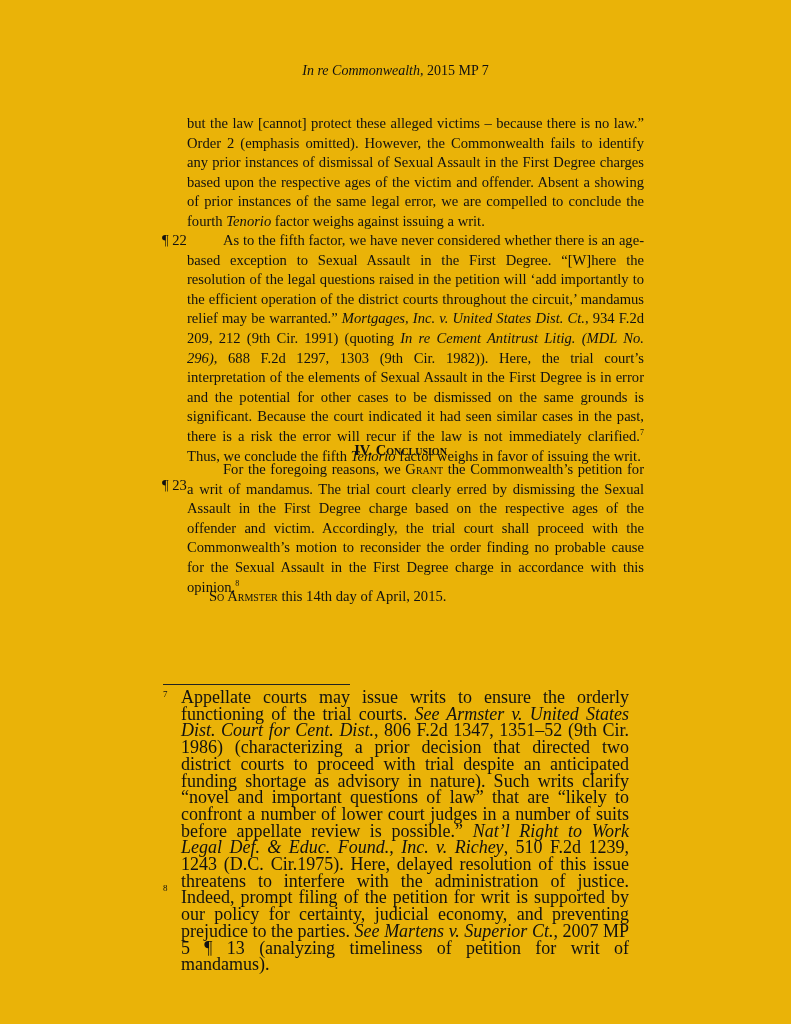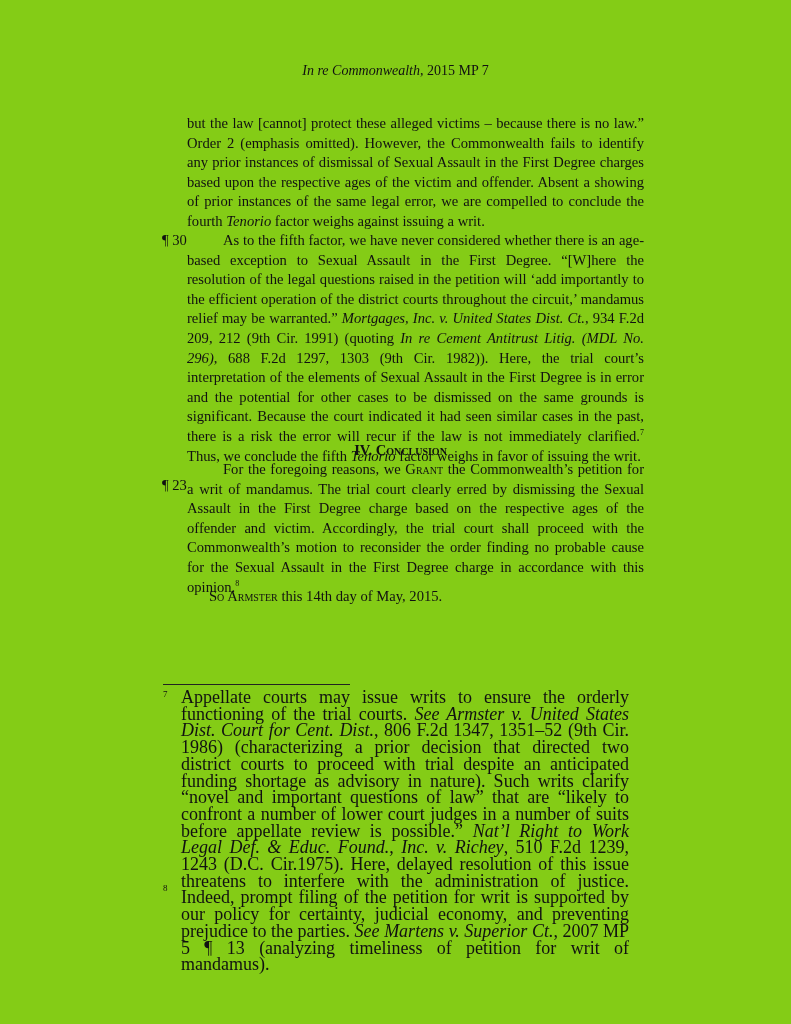--- a/index.html
+++ b/index.html
@@ -1,18 +1,18 @@
 <!DOCTYPE html>
 <html><head>
 <meta charset="utf-8">
 <style>
   html, body { margin: 0; padding: 0; background: #ffffff; }
   body { width: 791px; height: 1024px; position: relative; overflow: hidden;
          font-family: "Liberation Serif", serif; color: #111; }
-  .page { position: absolute; left: 0; top: 0; width: 791px; height: 1024px; background: #84cc16; }
+  .page { position: absolute; left: 0; top: 0; width: 791px; height: 1024px; background: #eab308; }
   .running-head { position: absolute; top: 62px; left: 0; width: 791px; text-align: center;
                   font-size: 14px; line-height: 18px; }
   .body-text { position: absolute; left: 187px; width: 457px; font-size: 14.6px;
                line-height: 19.6px; text-align: justify; }
   .para-num { position: absolute; left: 162px; font-size: 14.6px; line-height: 19.6px; }
   .heading { position: absolute; left: 172px; width: 457px; text-align: center; font-weight: bold;
              font-size: 14.6px; line-height: 19.6px; }
   .sc { font-variant: small-caps; }
   sup { font-size: 8px; line-height: 0; vertical-align: 6px; }
   .order-line { position: absolute; left: 209px; top: 587px; font-size: 14.6px; line-height: 19.6px; }
@@ -25,29 +25,29 @@
 </style>
 </head>
 <body>
 
 <div class="page">
 
   <div class="running-head"><i>In re Commonwealth</i><span>, 2015 MP 7</span></div>
 
   <div class="body-text" style="top:114px;"><span>but the law [cannot] protect these alleged victims – because there is no law.” Order 2 (emphasis omitted). However, the Commonwealth fails to identify any prior instances of dismissal of Sexual Assault in the First Degree charges based upon the respective ages of the victim and offender. Absent a showing of prior instances of the same legal error, we are compelled to conclude the fourth </span><i>Tenorio</i><span> factor weighs against issuing a writ.</span></div>
 
-  <div class="para-num" style="top:231px;">¶ 30</div>
+  <div class="para-num" style="top:231px;">¶ 22</div>
   <div class="body-text" style="top: 231px; text-indent: 36px;"><span>As to the fifth factor, we have never considered whether there is an age-based exception to Sexual Assault in the First Degree. “[W]here the resolution of the legal questions raised in the petition will ‘add importantly to the efficient operation of the district courts throughout the circuit,’ mandamus relief may be warranted.” </span><i>Mortgages, Inc. v. United States Dist. Ct.</i><span>, 934 F.2d 209, 212 (9th Cir. 1991) (quoting </span><i>In re Cement Antitrust Litig. (MDL No. 296)</i><span>, 688 F.2d 1297, 1303 (9th Cir. 1982)). Here, the trial court’s interpretation of the elements of Sexual Assault in the First Degree is in error and the potential for other cases to be dismissed on the same grounds is significant. Because the court indicated it had seen similar cases in the past, there is a risk the error will recur if the law is not immediately clarified.</span><sup>7</sup><span> Thus, we conclude the fifth </span><i>Tenorio</i><span> factor weighs in favor of issuing the writ.</span></div>
 
   <div class="heading" style="top:441px;"><span>IV. </span><span class="sc">Conclusion</span></div>
 
   <div class="para-num" style="top:460px;margin-top:16px;">¶ 23</div>
   <div class="body-text" style="top: 460px; text-indent: 36px;"><span>For the foregoing reasons, we </span><span class="sc">Grant</span><span> the Commonwealth’s petition for a writ of mandamus. The trial court clearly erred by dismissing the Sexual Assault in the First Degree charge based on the respective ages of the offender and victim. Accordingly, the trial court shall proceed with the Commonwealth’s motion to reconsider the order finding no probable cause for the Sexual Assault in the First Degree charge in accordance with this opinion.</span><sup>8</sup></div>
 
-  <div class="order-line"><span class="sc">So Armster</span><span> this 14th day of May, 2015.</span></div>
+  <div class="order-line"><span class="sc">So Armster</span><span> this 14th day of April, 2015.</span></div>
 
   <div class="fn-rule"></div>
 
   <div class="fn-num" style="top:688px;">7</div>
   <div class="fn-text" style="top:689px;"><span>Appellate courts may issue writs to ensure the orderly functioning of the trial courts. </span><i>See Armster v. United States Dist. Court for Cent. Dist.</i><span>, 806 F.2d 1347, 1351–52 (9th Cir. 1986) (characterizing a prior decision that directed two district courts to proceed with trial despite an anticipated funding shortage as advisory in nature). Such writs clarify “novel and important questions of law” that are “likely to confront a number of lower court judges in a number of suits before appellate review is possible.” </span><i>Nat’l Right to Work Legal Def. &amp; Educ. Found., Inc. v. Richey</i><span>, 510 F.2d 1239, 1243 (D.C. Cir.1975). Here, delayed resolution of this issue threatens to interfere with the administration of justice. Indeed, prompt filing of the petition for writ is supported by our policy for certainty, judicial economy, and preventing prejudice to the parties. </span><i>See Martens v. Superior Ct.</i><span>, 2007 MP 5 ¶ 13 (analyzing timeliness of petition for writ of mandamus).</span></div>
 
   <div class="fn-num" style="top:882px;">8</div>
 
 </div>
 

